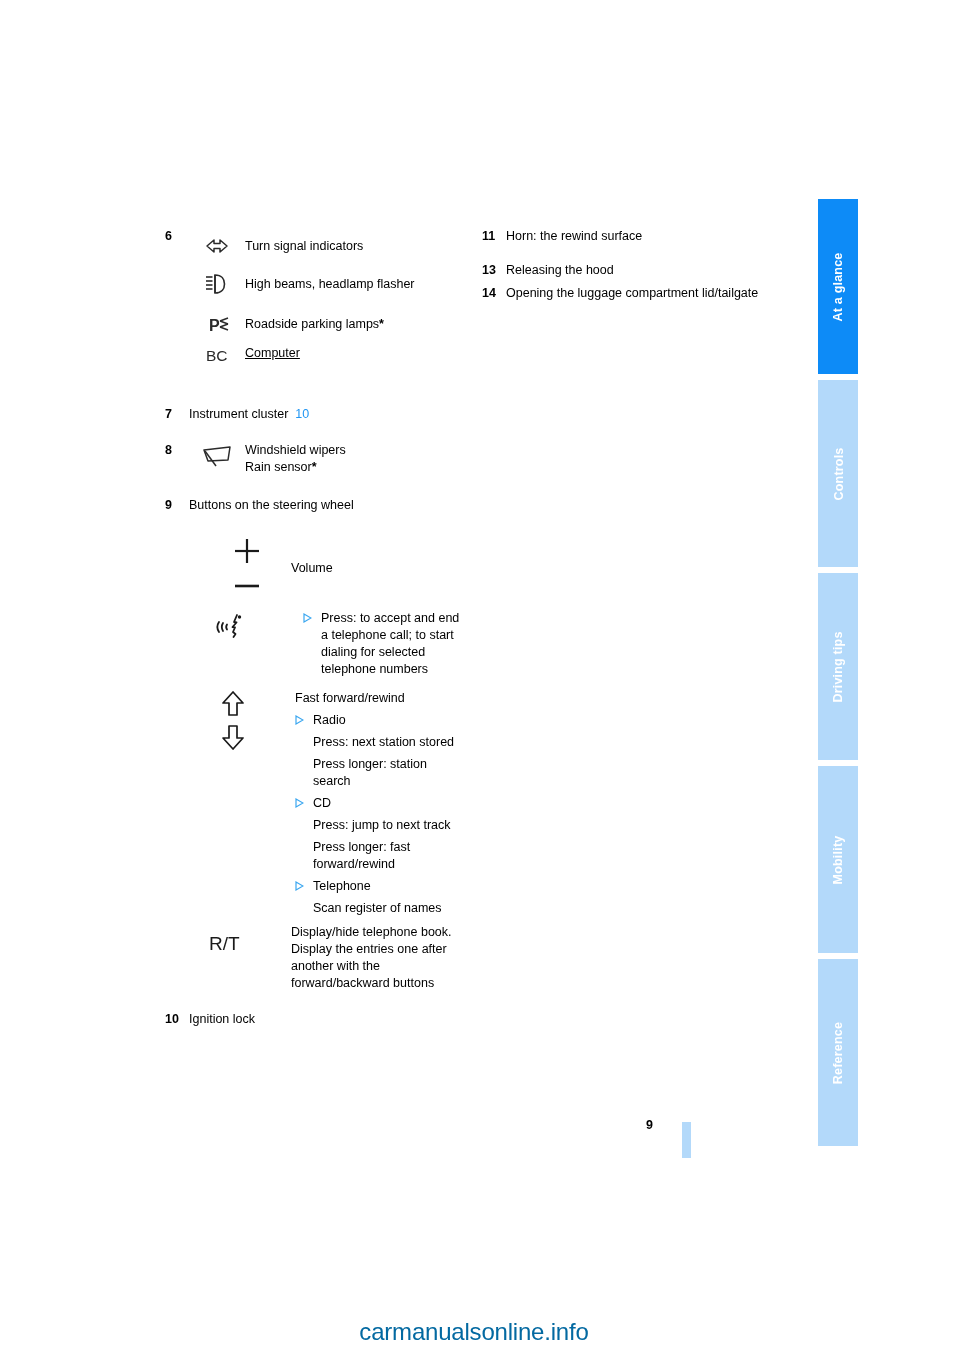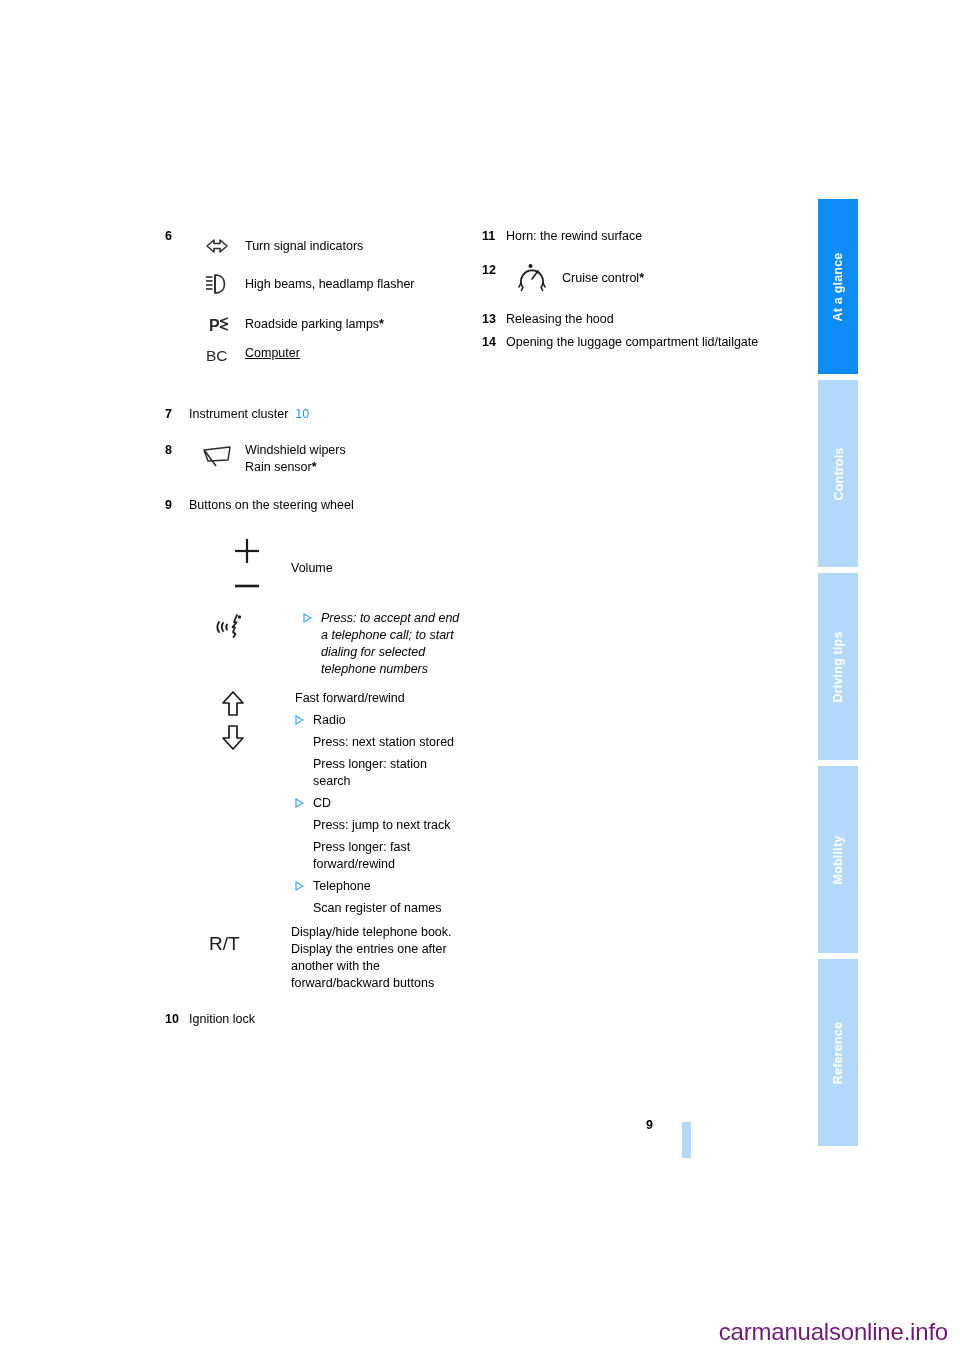--- a/index.html
+++ b/index.html
@@ -147,23 +147,23 @@
     height: 36px;
     background: #b3d9fa;
   }
 
   
   .watermark {
     position: absolute;
     left: 0;
     top: 1318px;
     width: 948px;
-    text-align: right;
+    text-align: center;
     font-size: 24px;
-    color: #701a75;
+    color: #0369a1;
     letter-spacing: -0.2px;
   }
 
   svg.icon { display: block; }
 </style>
 </head>
 <body>
 
 <div class="page">
 
@@ -279,21 +279,21 @@
     <div class="sym-row" style="margin-top:10px;">
       <div class="sym-wide" style="padding-top:2px;justify-content:flex-start;padding-left:12px;">
         <svg class="icon" width="40" height="30" viewBox="0 0 40 30">
           <path d="M24 3 L21 10 L23.5 10.5 L19.5 15 L22 15.5 L20 20 L22.5 22 L20.5 25" fill="none" stroke="#1a1a1a" stroke-width="1.8" stroke-linejoin="round" stroke-linecap="round"></path>
           <circle cx="26.5" cy="5" r="1.7" fill="#1a1a1a"></circle>
           <path d="M6 10 C4 13 4 17 6 20" fill="none" stroke="#1a1a1a" stroke-width="1.8" stroke-linecap="round"></path>
           <path d="M10 11 C8.5 13.5 8.5 16.5 10 19" fill="none" stroke="#1a1a1a" stroke-width="1.8" stroke-linecap="round"></path>
           <path d="M14 12.5 C13 14 13 16 14 17.5" fill="none" stroke="#1a1a1a" stroke-width="1.8" stroke-linecap="round"></path>
         </svg>
       </div>
-      <div style="flex:1;font-style:italic;">
+      <div style="flex:1;">
         <div class="bullet-row">
           <div class="tri">
             <svg width="9" height="10" viewBox="0 0 9 10">
                 <path d="M1 1 L8 5 L1 9 Z" fill="none" stroke="#3ba7f0" stroke-width="1.2"></path>
               </svg>
           </div>
           <div class="sub" style="max-width:212px;">Press: to accept and end a telephone call; to start dialing for selected telephone numbers</div>
         </div>
       </div>
     </div>
@@ -360,35 +360,20 @@
 
   </div>
 
   <div class="col-right">
 
     <div class="item">
       <div class="num">11</div>
       <div class="itext">Horn: the rewind surface</div>
     </div>
 
-    <div class="item" style="margin-top:17px;">
-      <div class="num">12</div>
-      <div class="sym-row" style="flex:1;align-items:center;">
-        <div class="sym" style="padding-top:0;">
-          <svg class="icon" width="44" height="32" viewBox="0 0 44 32">
-            <path d="M10 24 A11 11 0 1 1 30 24" fill="none" stroke="#1a1a1a" stroke-width="1.7" stroke-linecap="round"></path>
-            <path d="M9 21 L7 25 M11 25 L9.5 28.5" fill="none" stroke="#1a1a1a" stroke-width="1.6" stroke-linecap="round"></path>
-            <path d="M31 21 L33 25 M29 25 L30.5 28.5" fill="none" stroke="#1a1a1a" stroke-width="1.6" stroke-linecap="round"></path>
-            <line x1="20" y1="17" x2="26" y2="9" stroke="#1a1a1a" stroke-width="1.6" stroke-linecap="round"></line>
-            <circle cx="18.5" cy="4" r="2" fill="#1a1a1a"></circle>
-          </svg>
-        </div>
-        <div class="desc" style="padding-top:0;"><span>Cruise control</span><span class="star">*</span></div>
-      </div>
-    </div>
 
     <div class="item" style="margin-top:17px;">
       <div class="num">13</div>
       <div class="itext">Releasing the hood</div>
     </div>
 
     <div class="item" style="margin-top:6px;">
       <div class="num">14</div>
       <div class="itext" style="max-width:285px;">Opening the luggage compartment lid/tailgate</div>
     </div>

